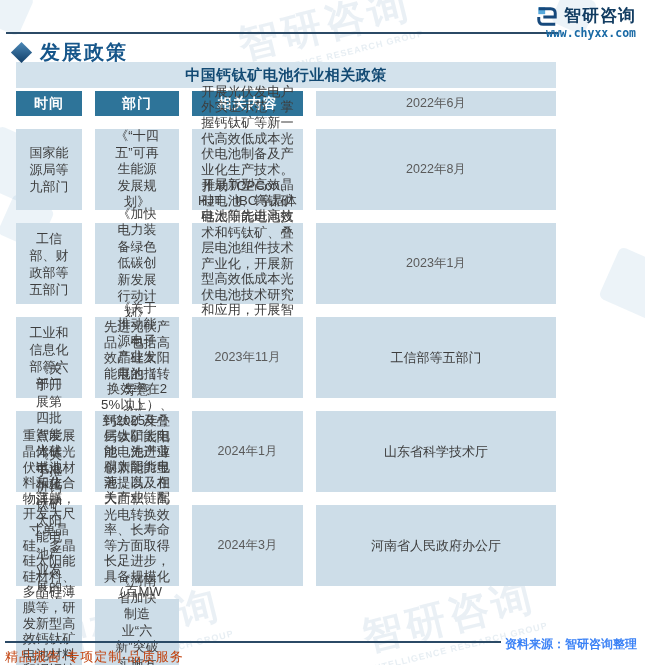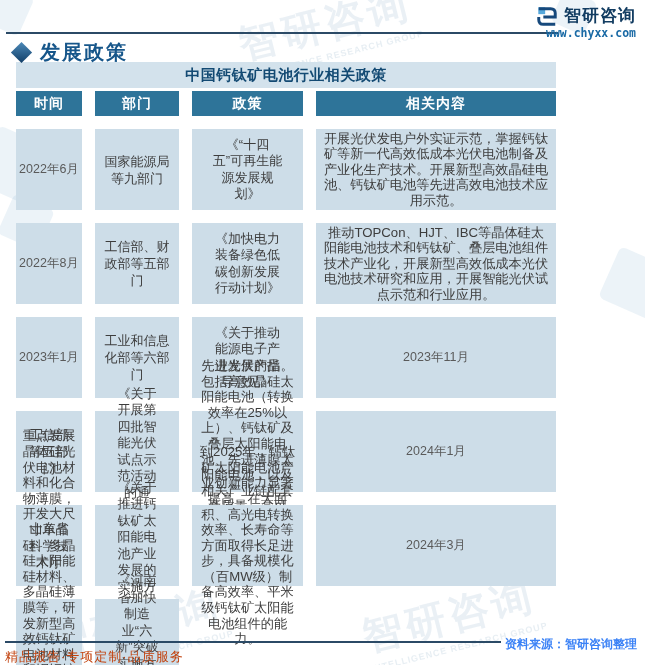--- a/index.html
+++ b/index.html
@@ -77,21 +77,20 @@
   </svg>
   <span class="brand">智研咨询</span>
 </div>
 <div class="www">www.chyxx.com</div>
 
 <div class="panel">
   <div class="tbl-title">中国钙钛矿电池行业相关政策</div>
   <div class="grid">
     <div class="cell th">时间</div>
     <div class="cell th">部门</div>
-    <div class="cell th">政策</div>
     <div class="cell th">相关内容</div>
 
     <div class="cell td-time">2022年6月</div>
     <div class="cell td-dept">国家能源局等九部门</div>
     <div class="cell td-policy">《“十四五”可再生能源发展规划》</div>
     <div class="cell td-content">开展光伏发电户外实证示范，掌握钙钛矿等新一代高效低成本光伏电池制备及产业化生产技术。开展新型高效晶硅电池、钙钛矿电池等先进高效电池技术应用示范。</div>
 
     <div class="cell td-time">2022年8月</div>
     <div class="cell td-dept">工信部、财政部等五部门</div>
     <div class="cell td-policy">《加快电力装备绿色低碳创新发展行动计划》</div>
@@ -105,20 +104,21 @@
     <div class="cell td-dept">工信部等五部门</div>
     <div class="cell td-policy">《关于开展第四批智能光伏试点示范活动的通知》</div>
     <div class="cell td-content">先进光伏产品。包括高效晶硅太阳能电池（转换效率在25%以上）、钙钛矿及叠层太阳能电池、先进薄膜太阳能电池，以及相关产业链配套高质量、高可靠、低成本设备及材料等方向。</div>
 
     <div class="cell td-time">2024年1月</div>
     <div class="cell td-dept">山东省科学技术厅</div>
     <div class="cell td-policy">《关于推进钙钛矿太阳能电池产业发展的实施方案》</div>
     <div class="cell td-content">到2025年，钙钛矿太阳能电池产业创新能力显著提高，在大面积、高光电转换效率、长寿命等方面取得长足进步，具备规模化（百MW级）制备高效率、平米级钙钛矿太阳能电池组件的能力。</div>
 
     <div class="cell td-time">2024年3月</div>
+    <div class="cell td-dept">河南省人民政府办公厅</div>
     <div class="cell td-content">重点发展晶体硅光伏电池材料和化合物薄膜，开发大尺寸单晶硅、多晶硅太阳能硅材料、多晶硅薄膜等，研发新型高效钙钛矿电池材料和铜铟镓硒等薄膜电池材料，打造“硅烷－颗粒硅－单晶硅片－电池片－组件－电站”产业链。</div>
     <div class="cell td-policy">《河南省加快制造业“六新”突破实施方案的通知》</div>
   </div>
 </div>
 
 <div class="ftr-line"></div>
 <div class="source">资料来源：智研咨询整理</div>
 <div class="slogan">精品报告·专项定制·品质服务</div>
 
 </body></html>

